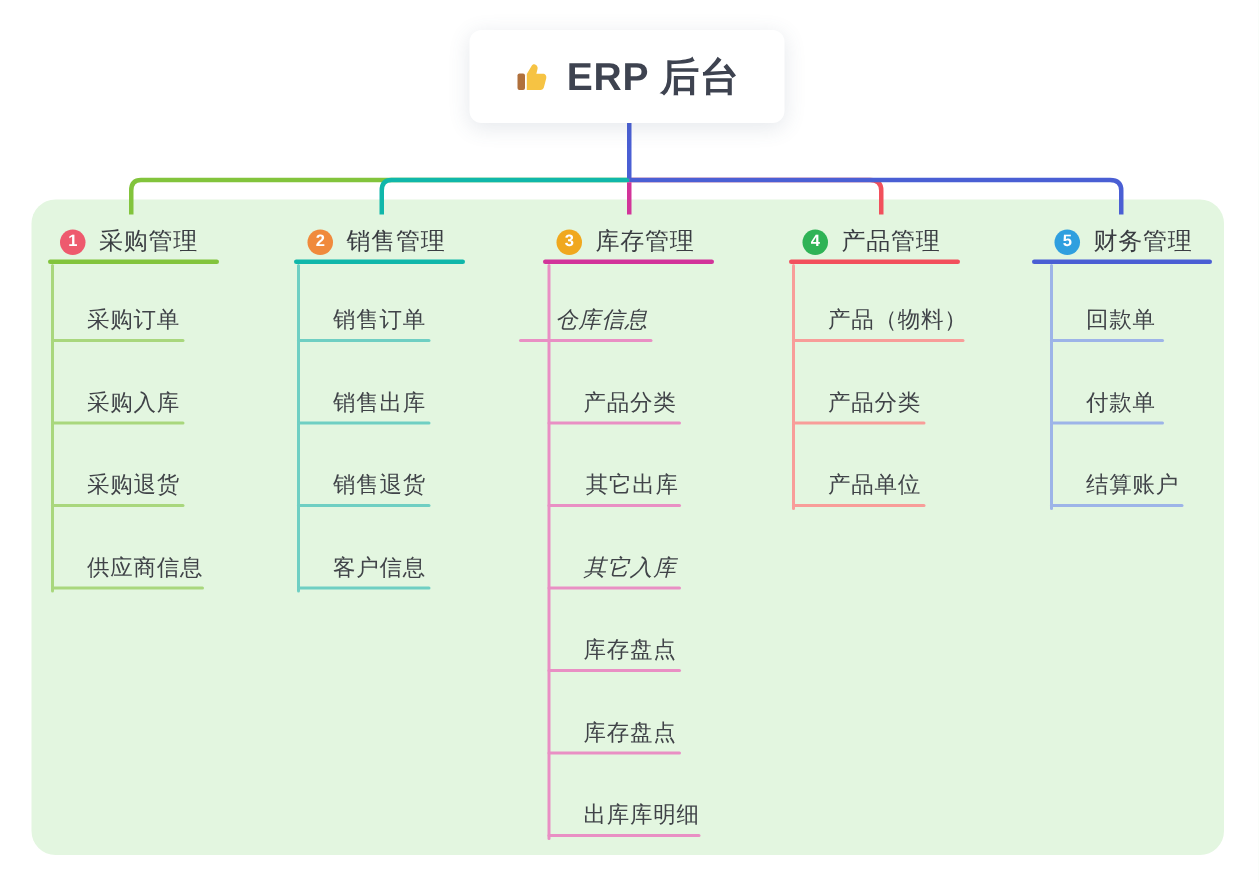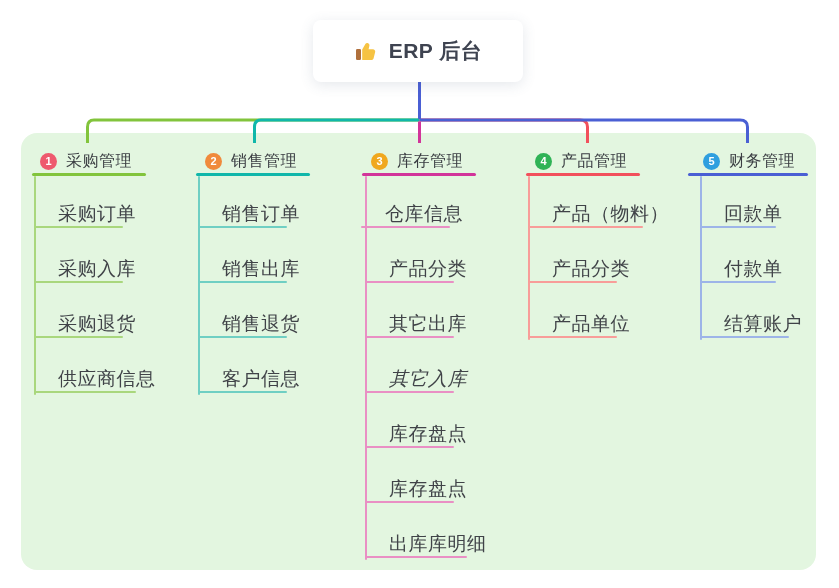--- a/index.html
+++ b/index.html
@@ -9,37 +9,37 @@
   
   .panel{position:absolute;left:21px;top:133px;width:795px;height:437px;
          background:#e3f6e0;border-radius:16px;}
 
   
   .root-node{position:absolute;left:313px;top:20px;width:210px;height:62px;
              background:#ffffff;border-radius:8px;
              box-shadow:0 3px 14px rgba(70,90,120,.14);
              display:flex;align-items:center;justify-content:center;gap:11px;
              cursor:pointer;}
-  .root-node .root-label{font-size:21px;font-weight:600;color:#3e4350;letter-spacing:.5px;}
+  .root-node .root-label{font-size:26px;font-weight:600;color:#3e4350;letter-spacing:.5px;}
   .root-node svg{display:block;}
 
   
   #connectors{position:absolute;left:0;top:0;pointer-events:none;}
 
   
   .branch-label{position:absolute;height:20px;display:flex;align-items:center;gap:9px;cursor:pointer;}
   .badge{width:17px;height:17px;border-radius:50%;display:flex;align-items:center;justify-content:center;
          color:#ffffff;font-size:11px;font-weight:600;line-height:1;flex:0 0 auto;}
   .branch-text{font-size:16px;font-weight:500;color:#3a3d42;white-space:nowrap;letter-spacing:.5px;}
   .branch-underline{position:absolute;height:3px;border-radius:2px;}
 
   
   .child-vline{position:absolute;width:2px;border-radius:1px;}
   .child-item{position:absolute;cursor:pointer;}
-  .child-label{display:block;padding-left:24px;font-size:19px;color:#404348;
+  .child-label{display:block;padding-left:24px;font-size:15px;color:#404348;
                line-height:18px;white-space:nowrap;letter-spacing:.5px;}
   .child-underline{margin-top:3px;height:2px;width:100%;border-radius:1px;}
 </style>
 </head>
 <body>
 
 <div id="canvas">
 
   <div class="panel"></div>
 
@@ -106,21 +106,21 @@
       <div class="child-item" style="left: 198px; top: 370px; width: 89px;">
         <span class="child-label">客户信息</span>
         <div class="child-underline" style="background: rgb(111, 207, 195);"></div>
       </div>
       <div class="branch-label" style="left: 371px; top: 151px;">
         <span class="badge" style="background: rgb(240, 168, 30);">3</span>
         <span class="branch-text">库存管理</span>
       </div>
       <div class="branch-underline" style="left: 362px; top: 173px; width: 114px; background: rgb(210, 52, 154);"></div>
       <div class="child-vline" style="left: 365px; top: 176px; height: 384px; background: rgb(233, 143, 196);"></div>
-      <div class="child-item" style="left: 361px; top: 205px; width: 89px;">
+      <div class="child-item" style="left: 346px; top: 205px; width: 89px; font-style: italic;">
         <span class="child-label">仓库信息</span>
         <div class="child-underline" style="background: rgb(233, 143, 196);"></div>
       </div>
       <div class="child-item" style="left: 365px; top: 260px; width: 89px;">
         <span class="child-label">产品分类</span>
         <div class="child-underline" style="background: rgb(233, 143, 196);"></div>
       </div>
       <div class="child-item" style="left: 365px; top: 315px; width: 89px; text-align: center;">
         <span class="child-label">其它出库</span>
         <div class="child-underline" style="background: rgb(233, 143, 196);"></div>

